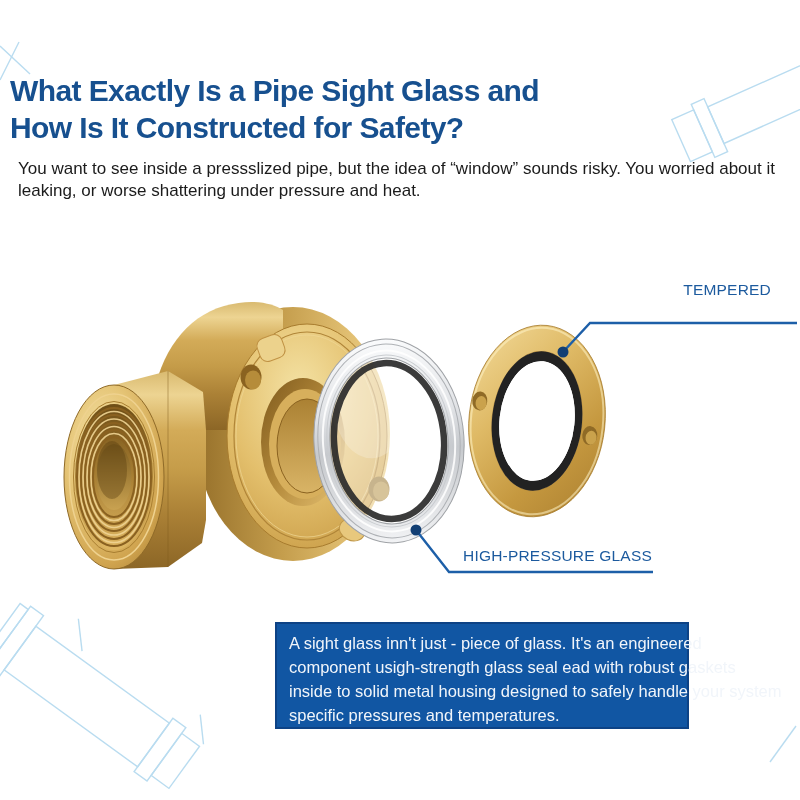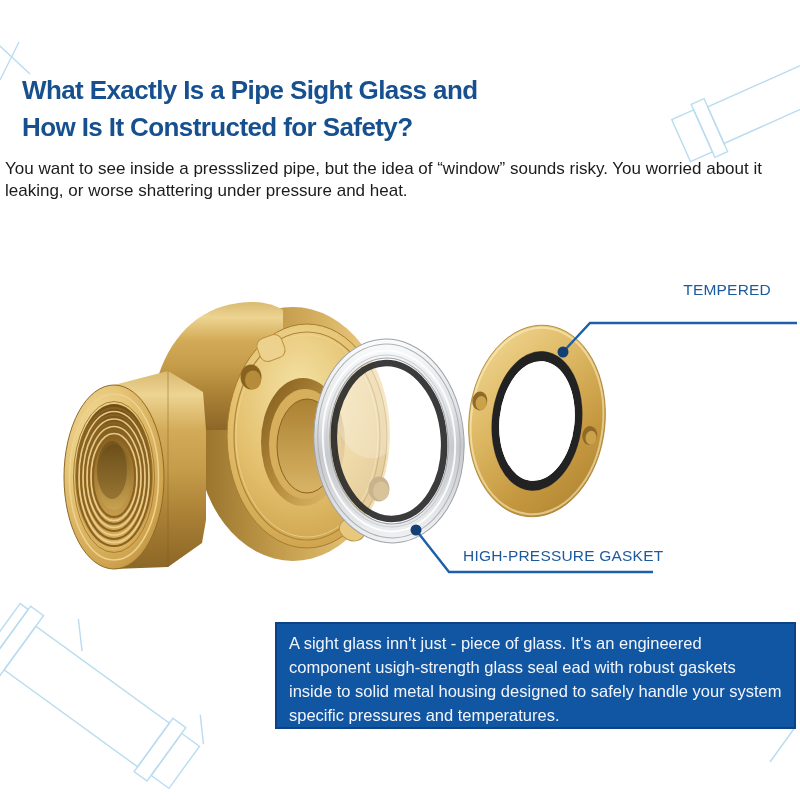--- a/index.html
+++ b/index.html
@@ -2,36 +2,36 @@
 <html><head>
 <meta charset="utf-8">
 <style>
   html,body{margin:0;padding:0;background:#ffffff;}
   .page{
     position:relative;width:800px;height:800px;overflow:hidden;background:#ffffff;
     font-family:"Liberation Sans", sans-serif;
   }
   .decor,.illustration{position:absolute;left:0;top:0;width:800px;height:800px;pointer-events:none;}
   .title{
-    position:absolute;left:22px;top:72px;margin:0;
-    font-size:26px;line-height:37px;font-weight:bold;letter-spacing:-0.6px;
+    position:absolute;left:10px;top:72px;margin:0;
+    font-size:30px;line-height:37px;font-weight:bold;letter-spacing:-0.6px;
     color:#17508f;white-space:pre;
   }
   .intro{
-    position:absolute;left:5px;top:158px;margin:0;
+    position:absolute;left:18px;top:158px;margin:0;
     font-size:17px;line-height:22px;color:#1b1b1b;white-space:pre;
   }
   .label{
     position:absolute;color:#1c5a9e;font-size:15.5px;line-height:20px;letter-spacing:0.2px;
   }
   .label-glass{left:583px;top:280px;width:214px;text-align:center;}
   .label-glass .l1{margin-right:26px;text-align:right;}
   .label-gasket{left:463px;top:546px;}
   .info-box{
-    position:absolute;left:275px;top:622px;width:521px;height:107px;box-sizing:border-box;
+    position:absolute;left:275px;top:622px;width:414px;height:107px;box-sizing:border-box;
     background:#1156a3;border:2px solid #0d4285;
     padding:7px 4px 7px 12px;
     color:#f1f5fa;font-size:16.5px;line-height:24px;white-space:pre;
   }
 </style>
 </head>
 <body>
 
 <div class="page">
 
@@ -198,20 +198,20 @@
       <path d="M797,323 L590,323 L563,352"></path>
       <path d="M416,530 L449,572 L653,572"></path>
     </g>
     <circle cx="563" cy="352" r="5.5" fill="#123f74"></circle>
     <circle cx="416" cy="530" r="5.5" fill="#123f74"></circle>
   </svg>
 
   <div class="label label-glass">
     <div class="l1">TEMPERED</div>
   </div>
-  <div class="label label-gasket">HIGH-PRESSURE GASKET</div>
+  <div class="label label-gasket">HIGH-PRESSURE GLASS</div>
 
   <div class="info-box">A sight glass inn't just - piece of glass. It's an engineered
 component usigh-strength glass seal ead with robust gaskets
 inside to solid metal housing designed to safely handle your system
 specific pressures and temperatures.</div>
 
 </div>
 
 </body></html>

